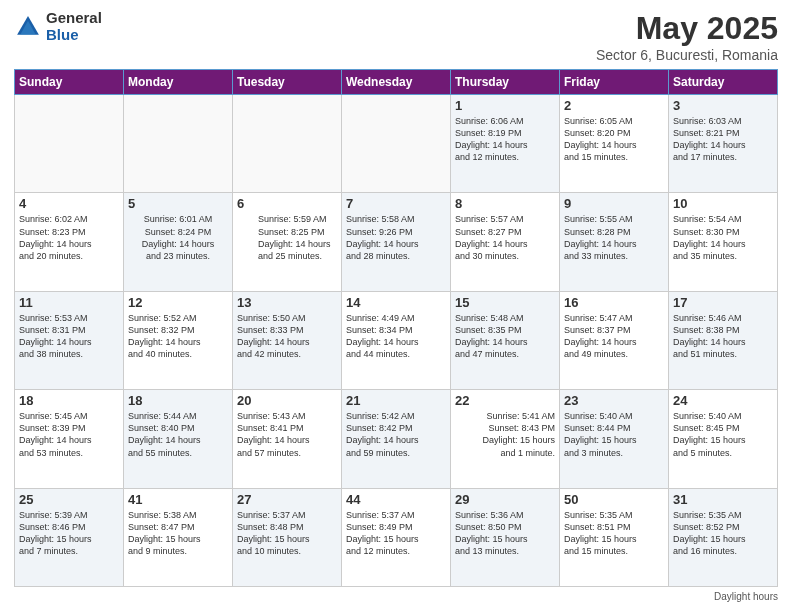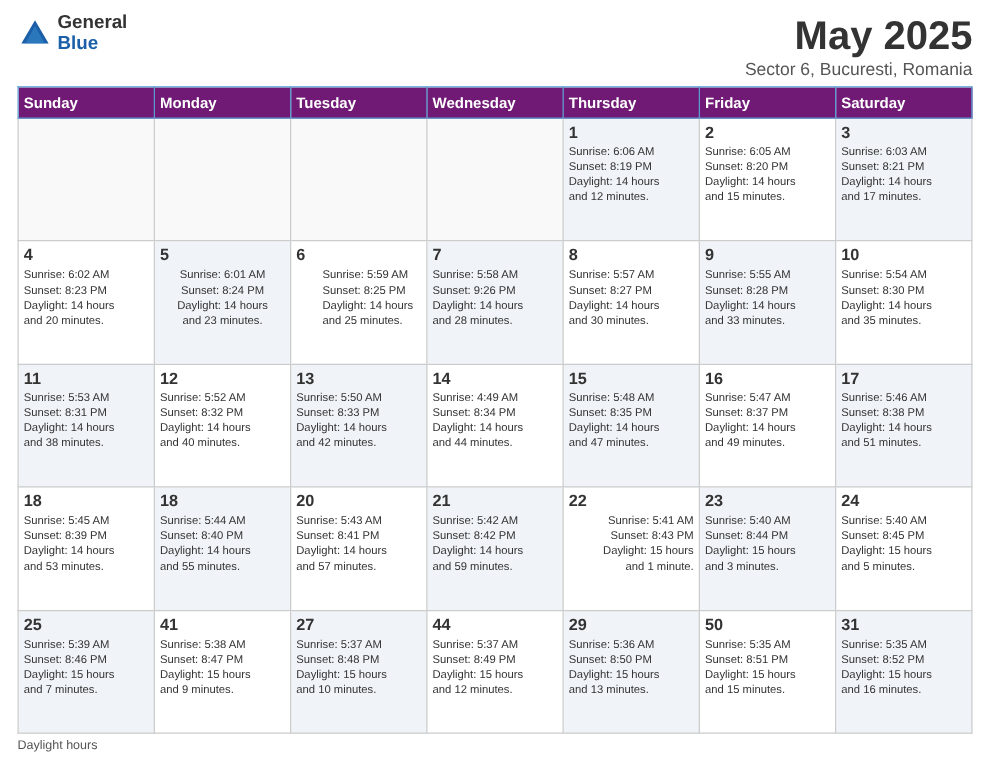--- a/index.html
+++ b/index.html
@@ -99,21 +99,21 @@
     }
     .cell-content {
       font-size: 9px;
       line-height: 1.35;
       color: #333;
     }
     .footer-note {
       font-size: 10px;
       color: #555;
       margin-top: 4px;
-      text-align: left;
+      text-align: right;
     }
   </style>
 </head>
 <body>
 
 <div class="page">
   <div class="header">
     <div class="logo">
       <svg class="logo-icon" viewBox="0 0 36 36">
         <polygon points="18,4 32,28 4,28" fill="#1a5fa8"></polygon>

